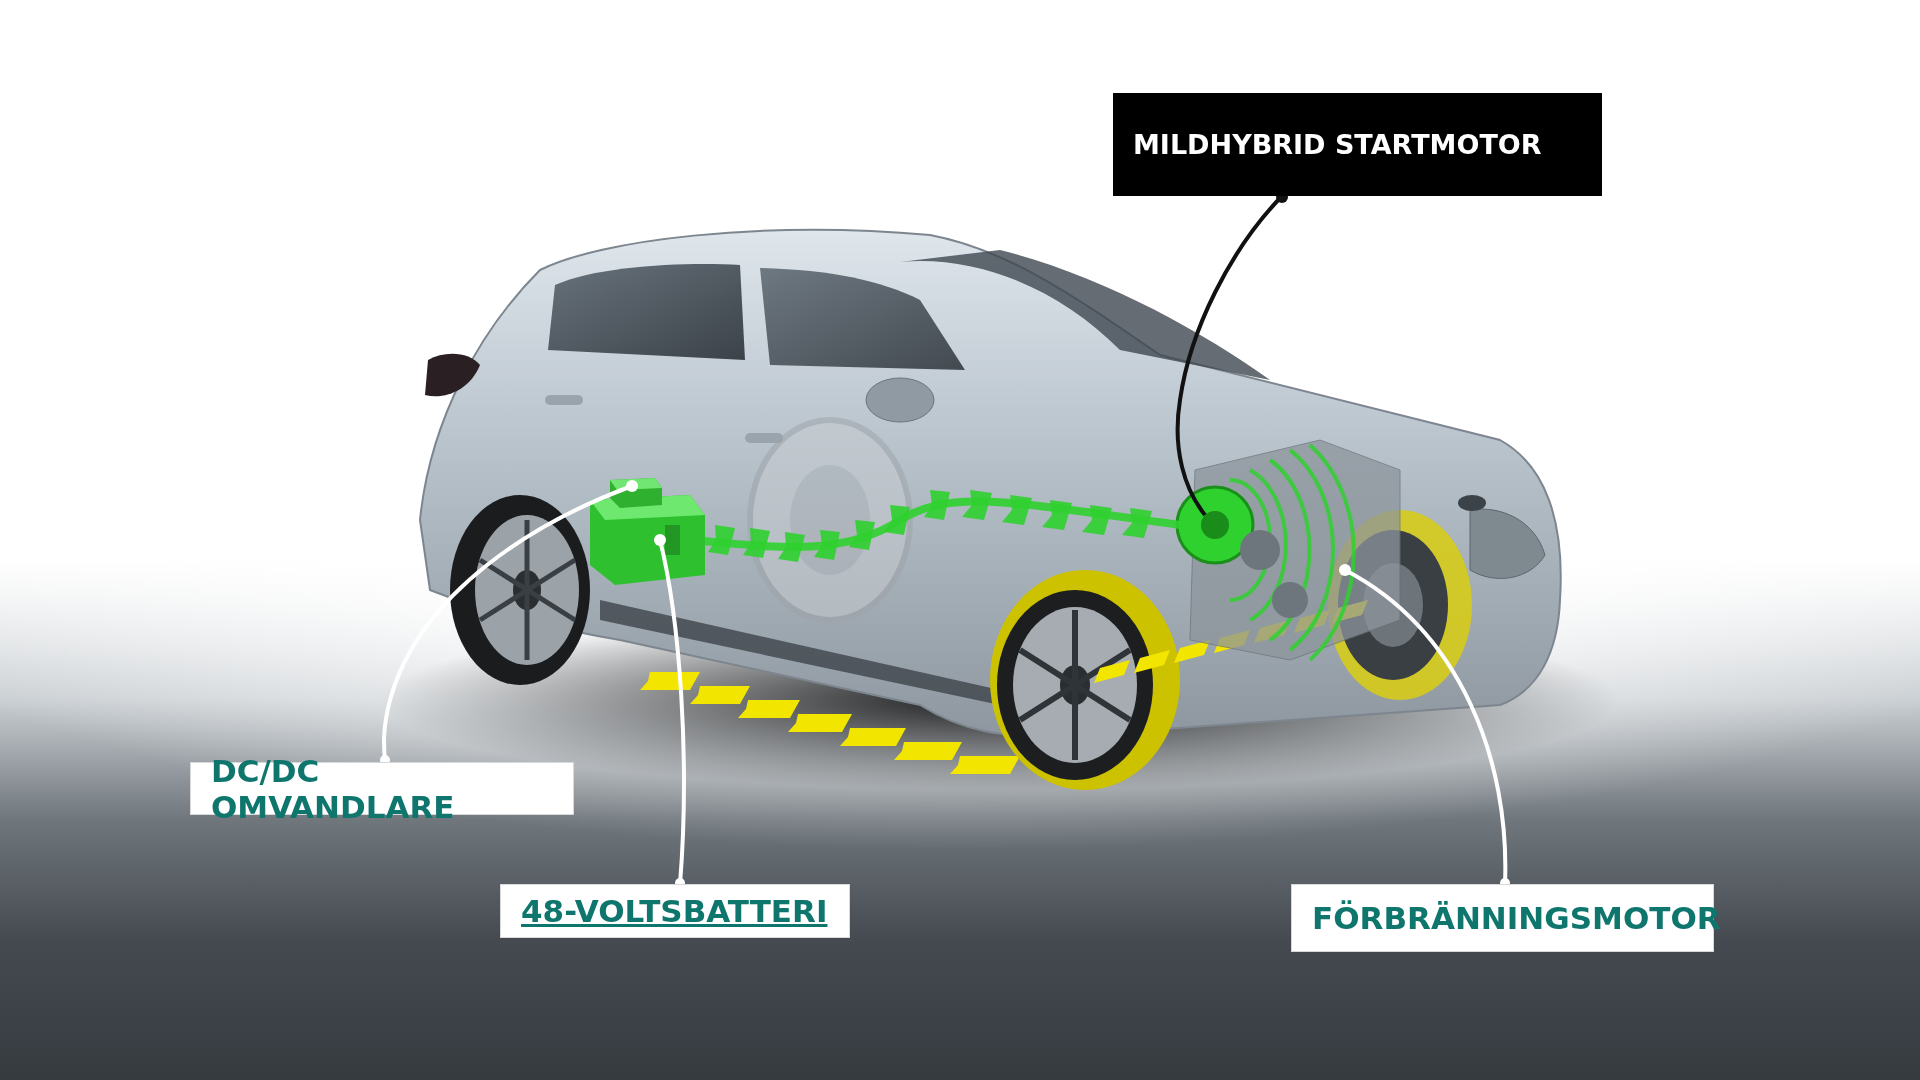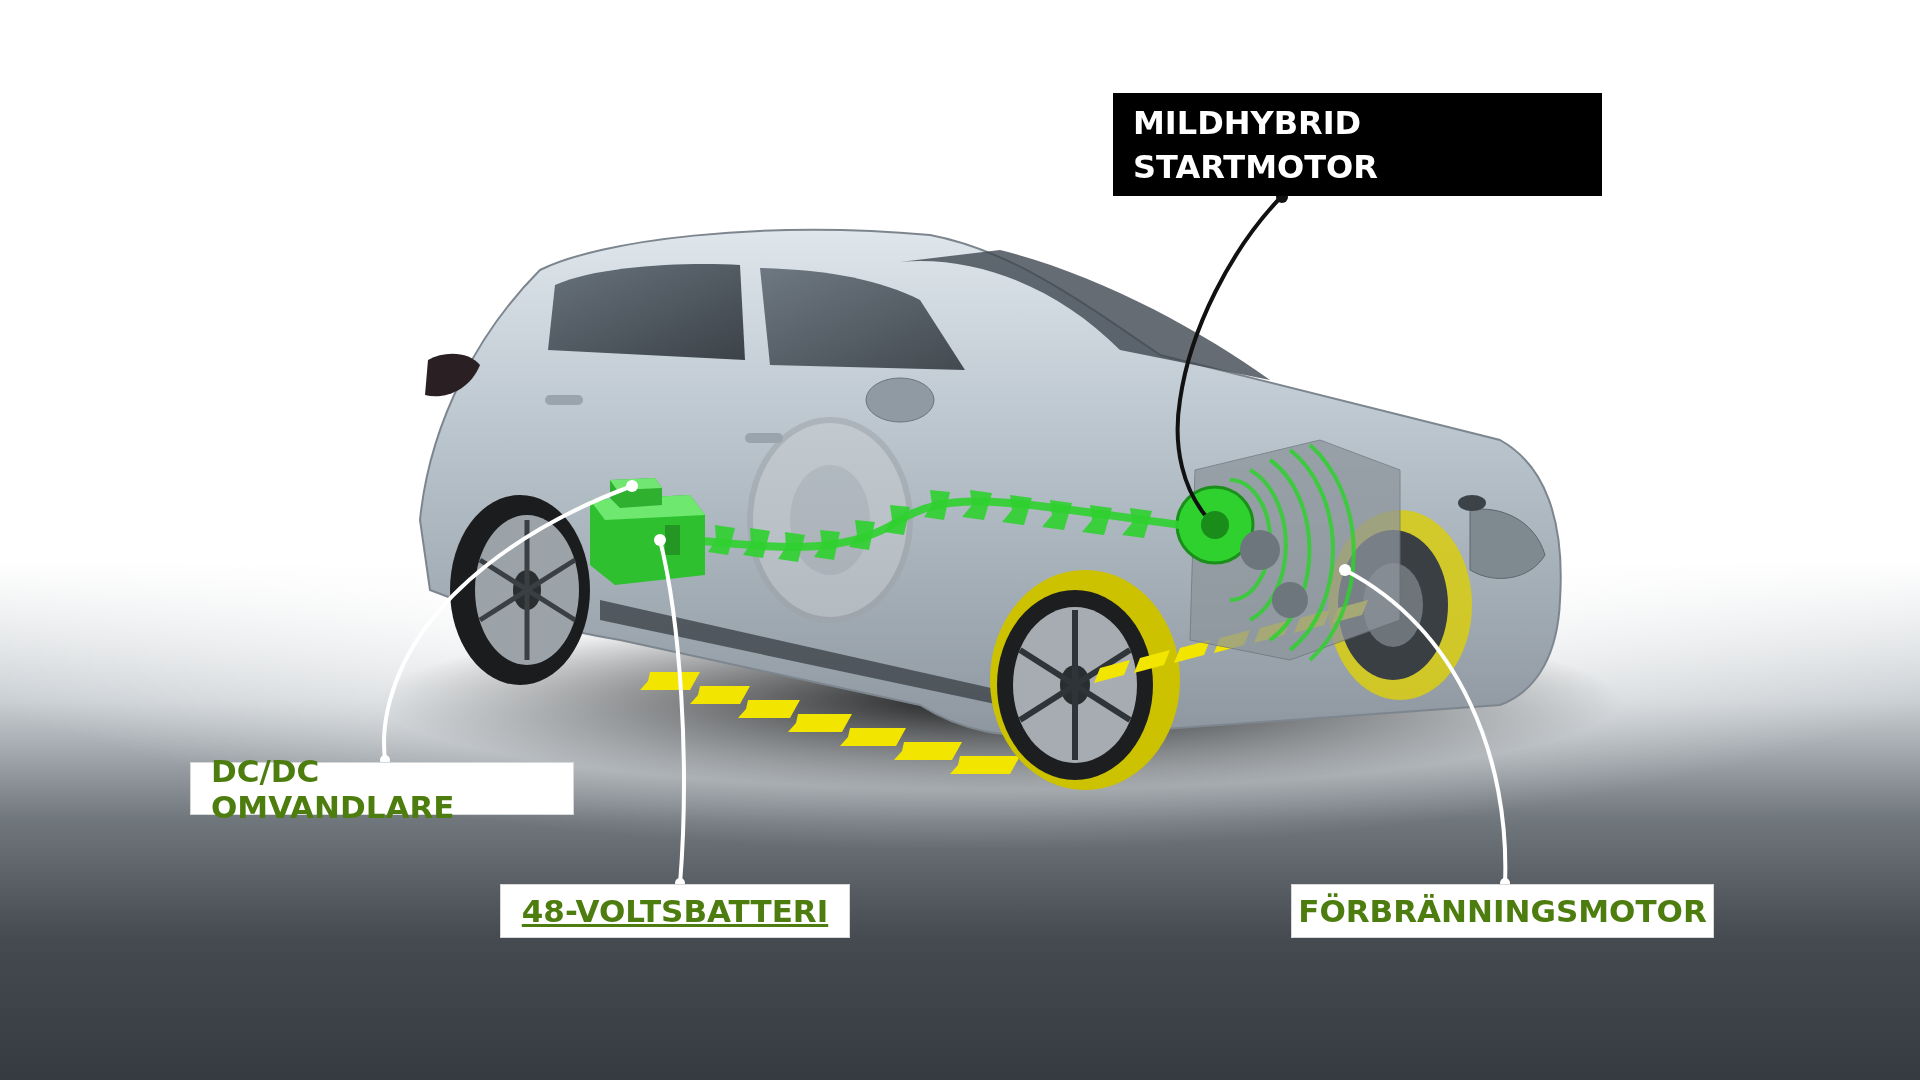--- a/index.html
+++ b/index.html
@@ -15,22 +15,22 @@
         radial-gradient(ellipse 1300px 420px at 960px 430px, rgba(255,255,255,1) 45%, rgba(255,255,255,0) 100%),
         linear-gradient(180deg, #ffffff 0px, #ffffff 560px, #c9ced2 700px, #6f767c 820px, #444a50 940px, #363b40 1080px);
     }
     svg.art { position: absolute; left: 0; top: 0; }
     .label {
       position: absolute; box-sizing: border-box;
       display: flex; align-items: center;
       font-weight: bold; letter-spacing: 0px;
       text-transform: uppercase;
     }
-    .label-light { background: #ffffff; color: #4d7c0f; font-size: 31px; padding: 18px 20px; border: 1px solid #d8d8d8; justify-content: center; }
-    .label-dark { background: #000000; color: #ffffff; font-size: 32px; padding: 0 20px; flex-direction: column; align-items: flex-start; justify-content: center; line-height: 44px; }
+    .label-light { background: #ffffff; color: #0f766e; font-size: 31px; padding: 18px 20px; border: 1px solid #d8d8d8; }
+    .label-dark { background: #000000; color: #ffffff; font-size: 27px; padding: 0 20px; flex-direction: column; align-items: flex-start; justify-content: center; line-height: 44px; }
   </style>
 </head>
 <body>
 
 <div class="scene">
   <div class="bg"></div>
 
   <svg class="art" width="1920" height="1080" viewBox="0 0 1920 1080">
     <defs>
       <linearGradient id="bodyGrad" x1="0" y1="0" x2="0" y2="1">
@@ -192,16 +192,16 @@
   </div>
 
   <div class="label label-light" style="left:190px; top:762px; width:384px; height:53px;">
     <span>DC/DC OMVANDLARE</span>
   </div>
 
   <div class="label label-light" style="left:500px; top:884px; width:350px; height:54px;text-decoration:underline;">
     <span>48-VOLTSBATTERI</span>
   </div>
 
-  <div class="label label-light" style="left:1291px; top:884px; width:423px; height:54px;">
+  <div class="label label-light" style="left:1291px; top:884px; width:423px; height:68px;">
     <span>FÖRBRÄNNINGSMOTOR</span>
   </div>
 </div>
 
 </body></html>

